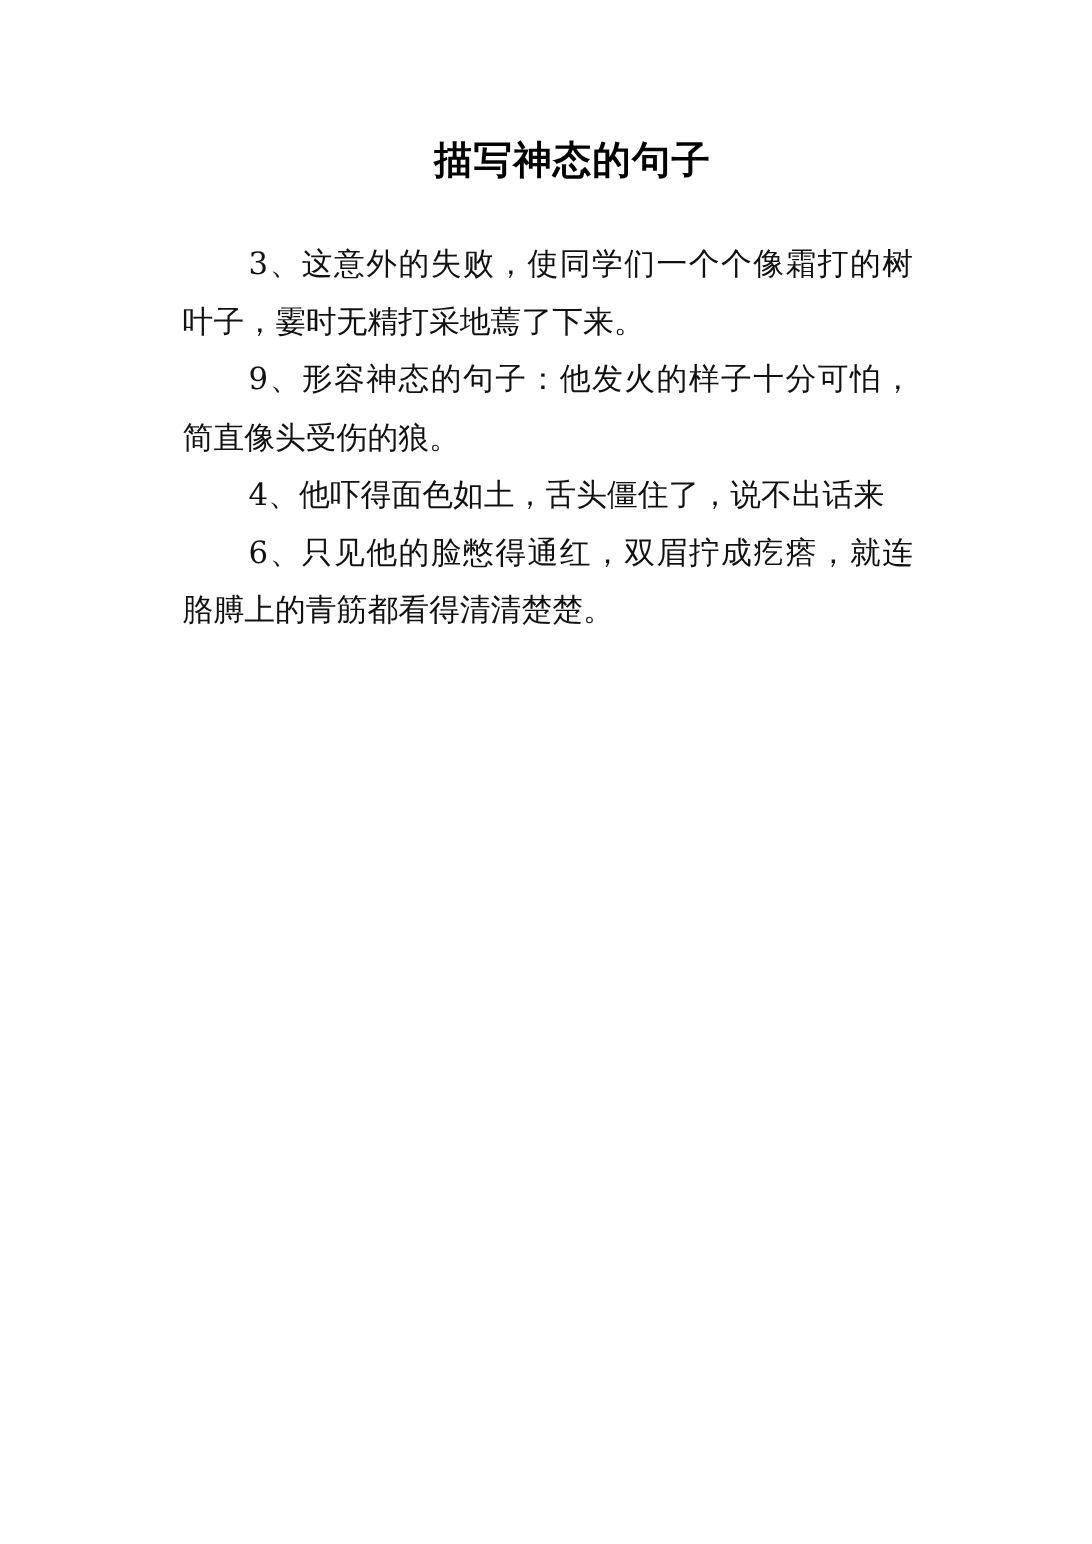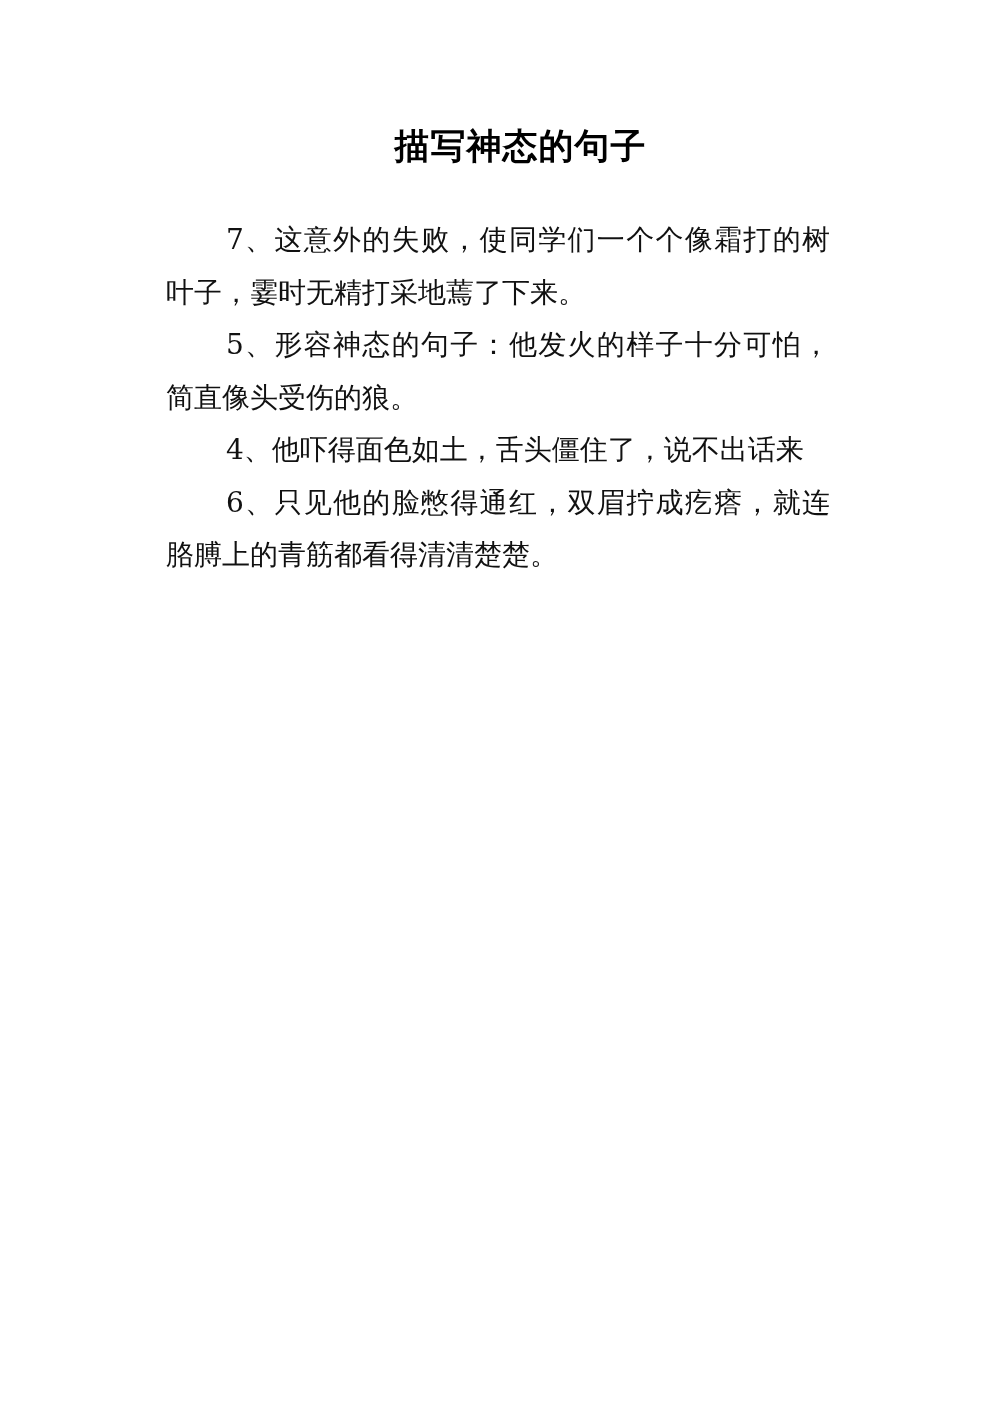--- a/index.html
+++ b/index.html
@@ -16,18 +16,18 @@
     font-size: 28px; line-height: 52.5px; color: #111;
   }
   .para { margin: 0; text-indent: 60px; text-align: justify; word-break: break-all; }
 </style>
 </head>
 <body>
 
 <div class="page">
   <div class="title">描写神态的句子</div>
   <div class="body">
-    <p class="para">7、这意外的失败，使同学们一个个像霜打的树叶子，霎时无精打采地蔫了下来。</p>
-    <p class="para">5、形容神态的句子：他发火的样子十分可怕，简直像头受伤的狼。</p>
+    <p class="para">3、这意外的失败，使同学们一个个像霜打的树叶子，霎时无精打采地蔫了下来。</p>
+    <p class="para">9、形容神态的句子：他发火的样子十分可怕，简直像头受伤的狼。</p>
     <p class="para">4、他吓得面色如土，舌头僵住了，说不出话来</p>
     <p class="para">6、只见他的脸憋得通红，双眉拧成疙瘩，就连胳膊上的青筋都看得清清楚楚。</p>
   </div>
 </div>
 
 </body></html>

